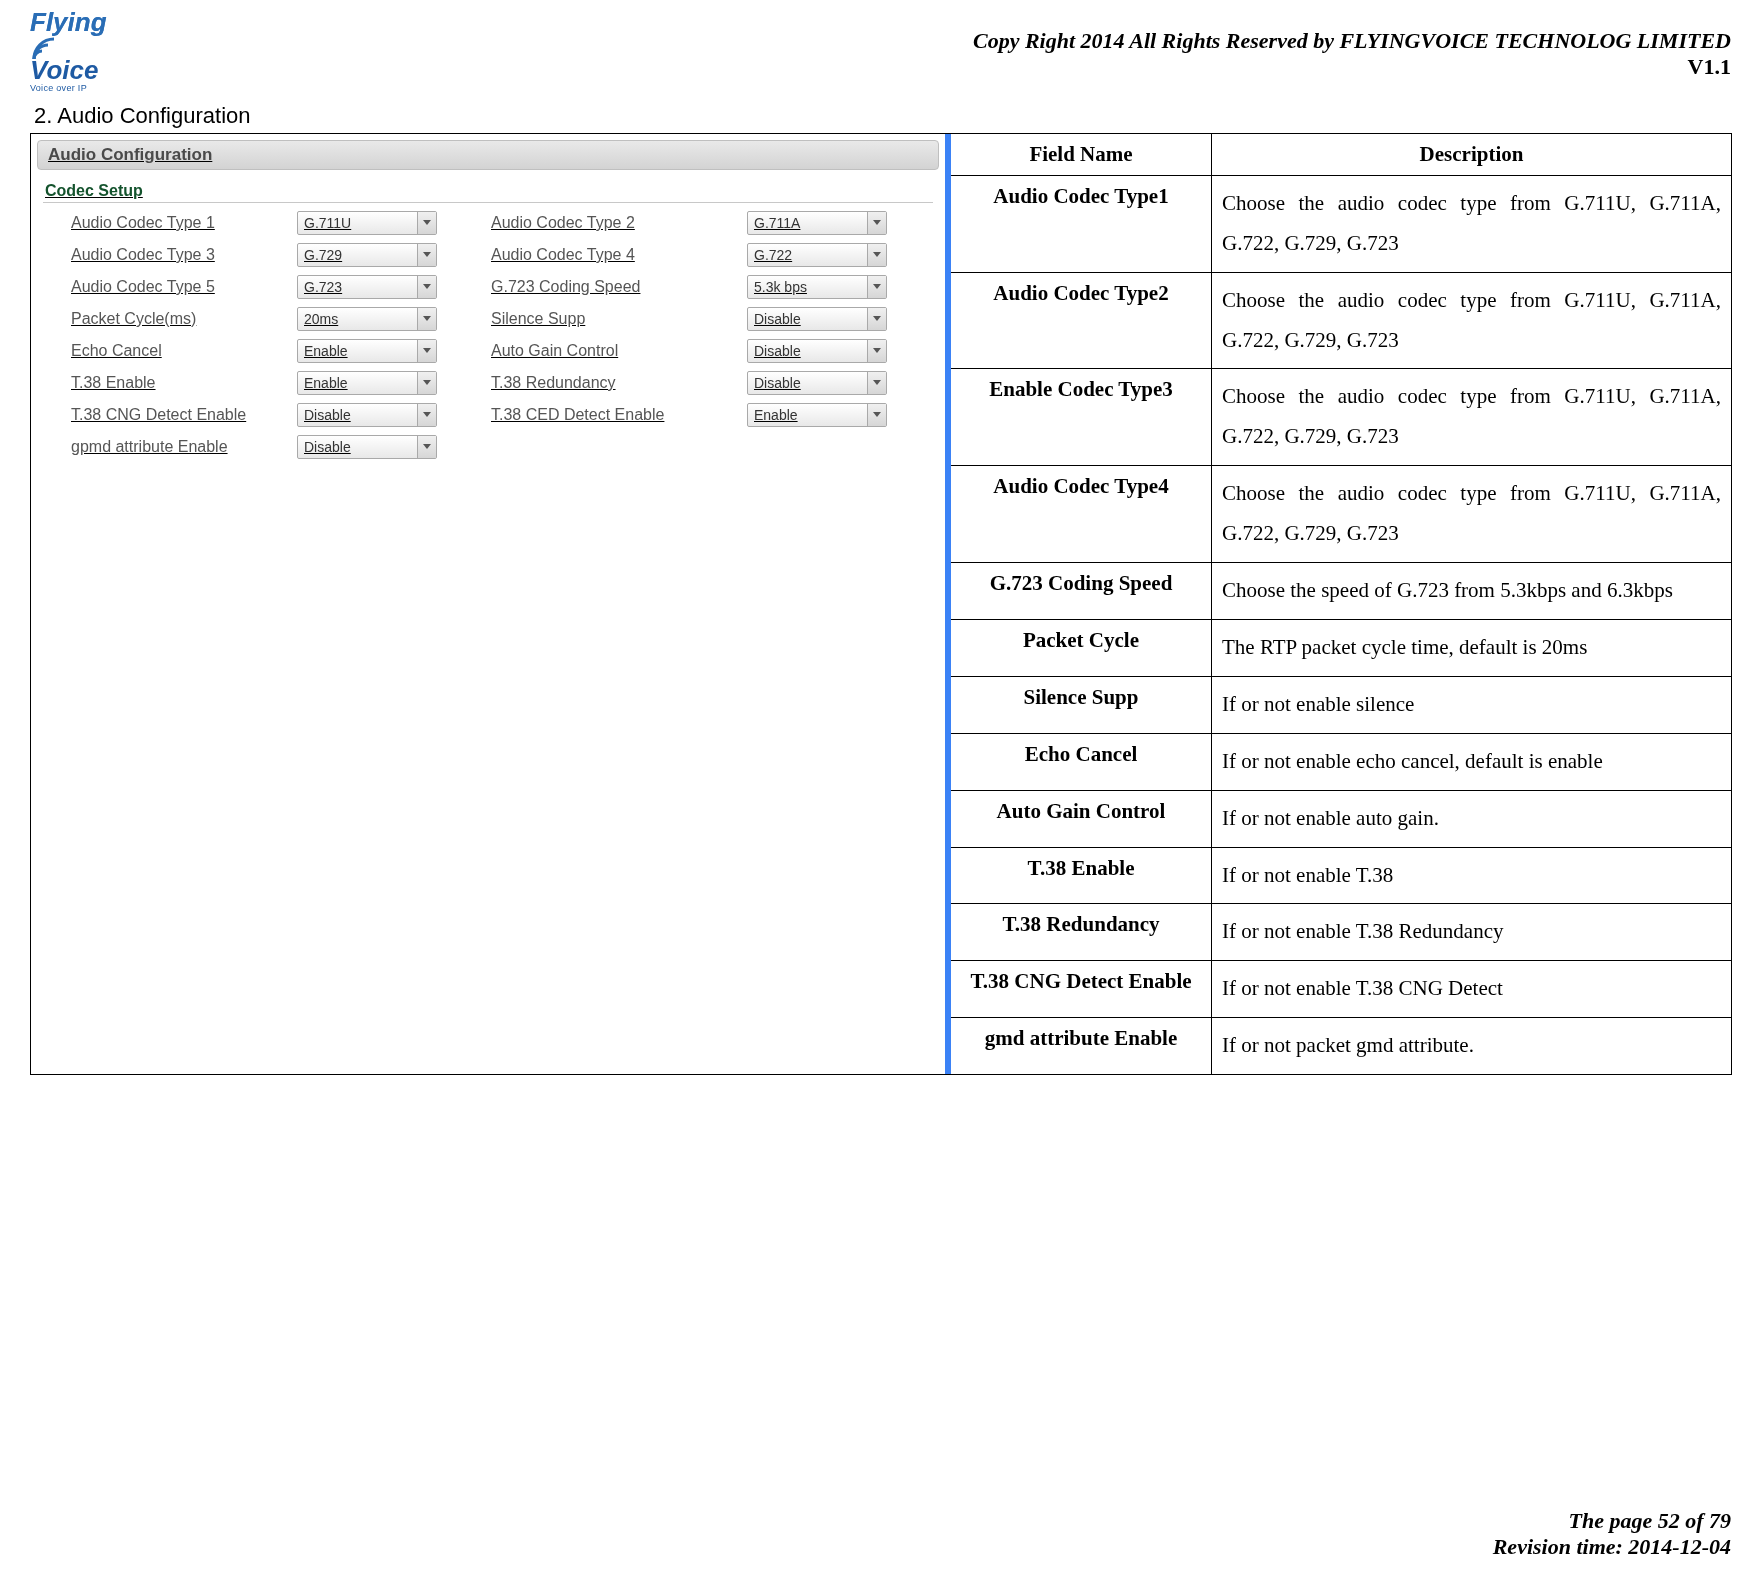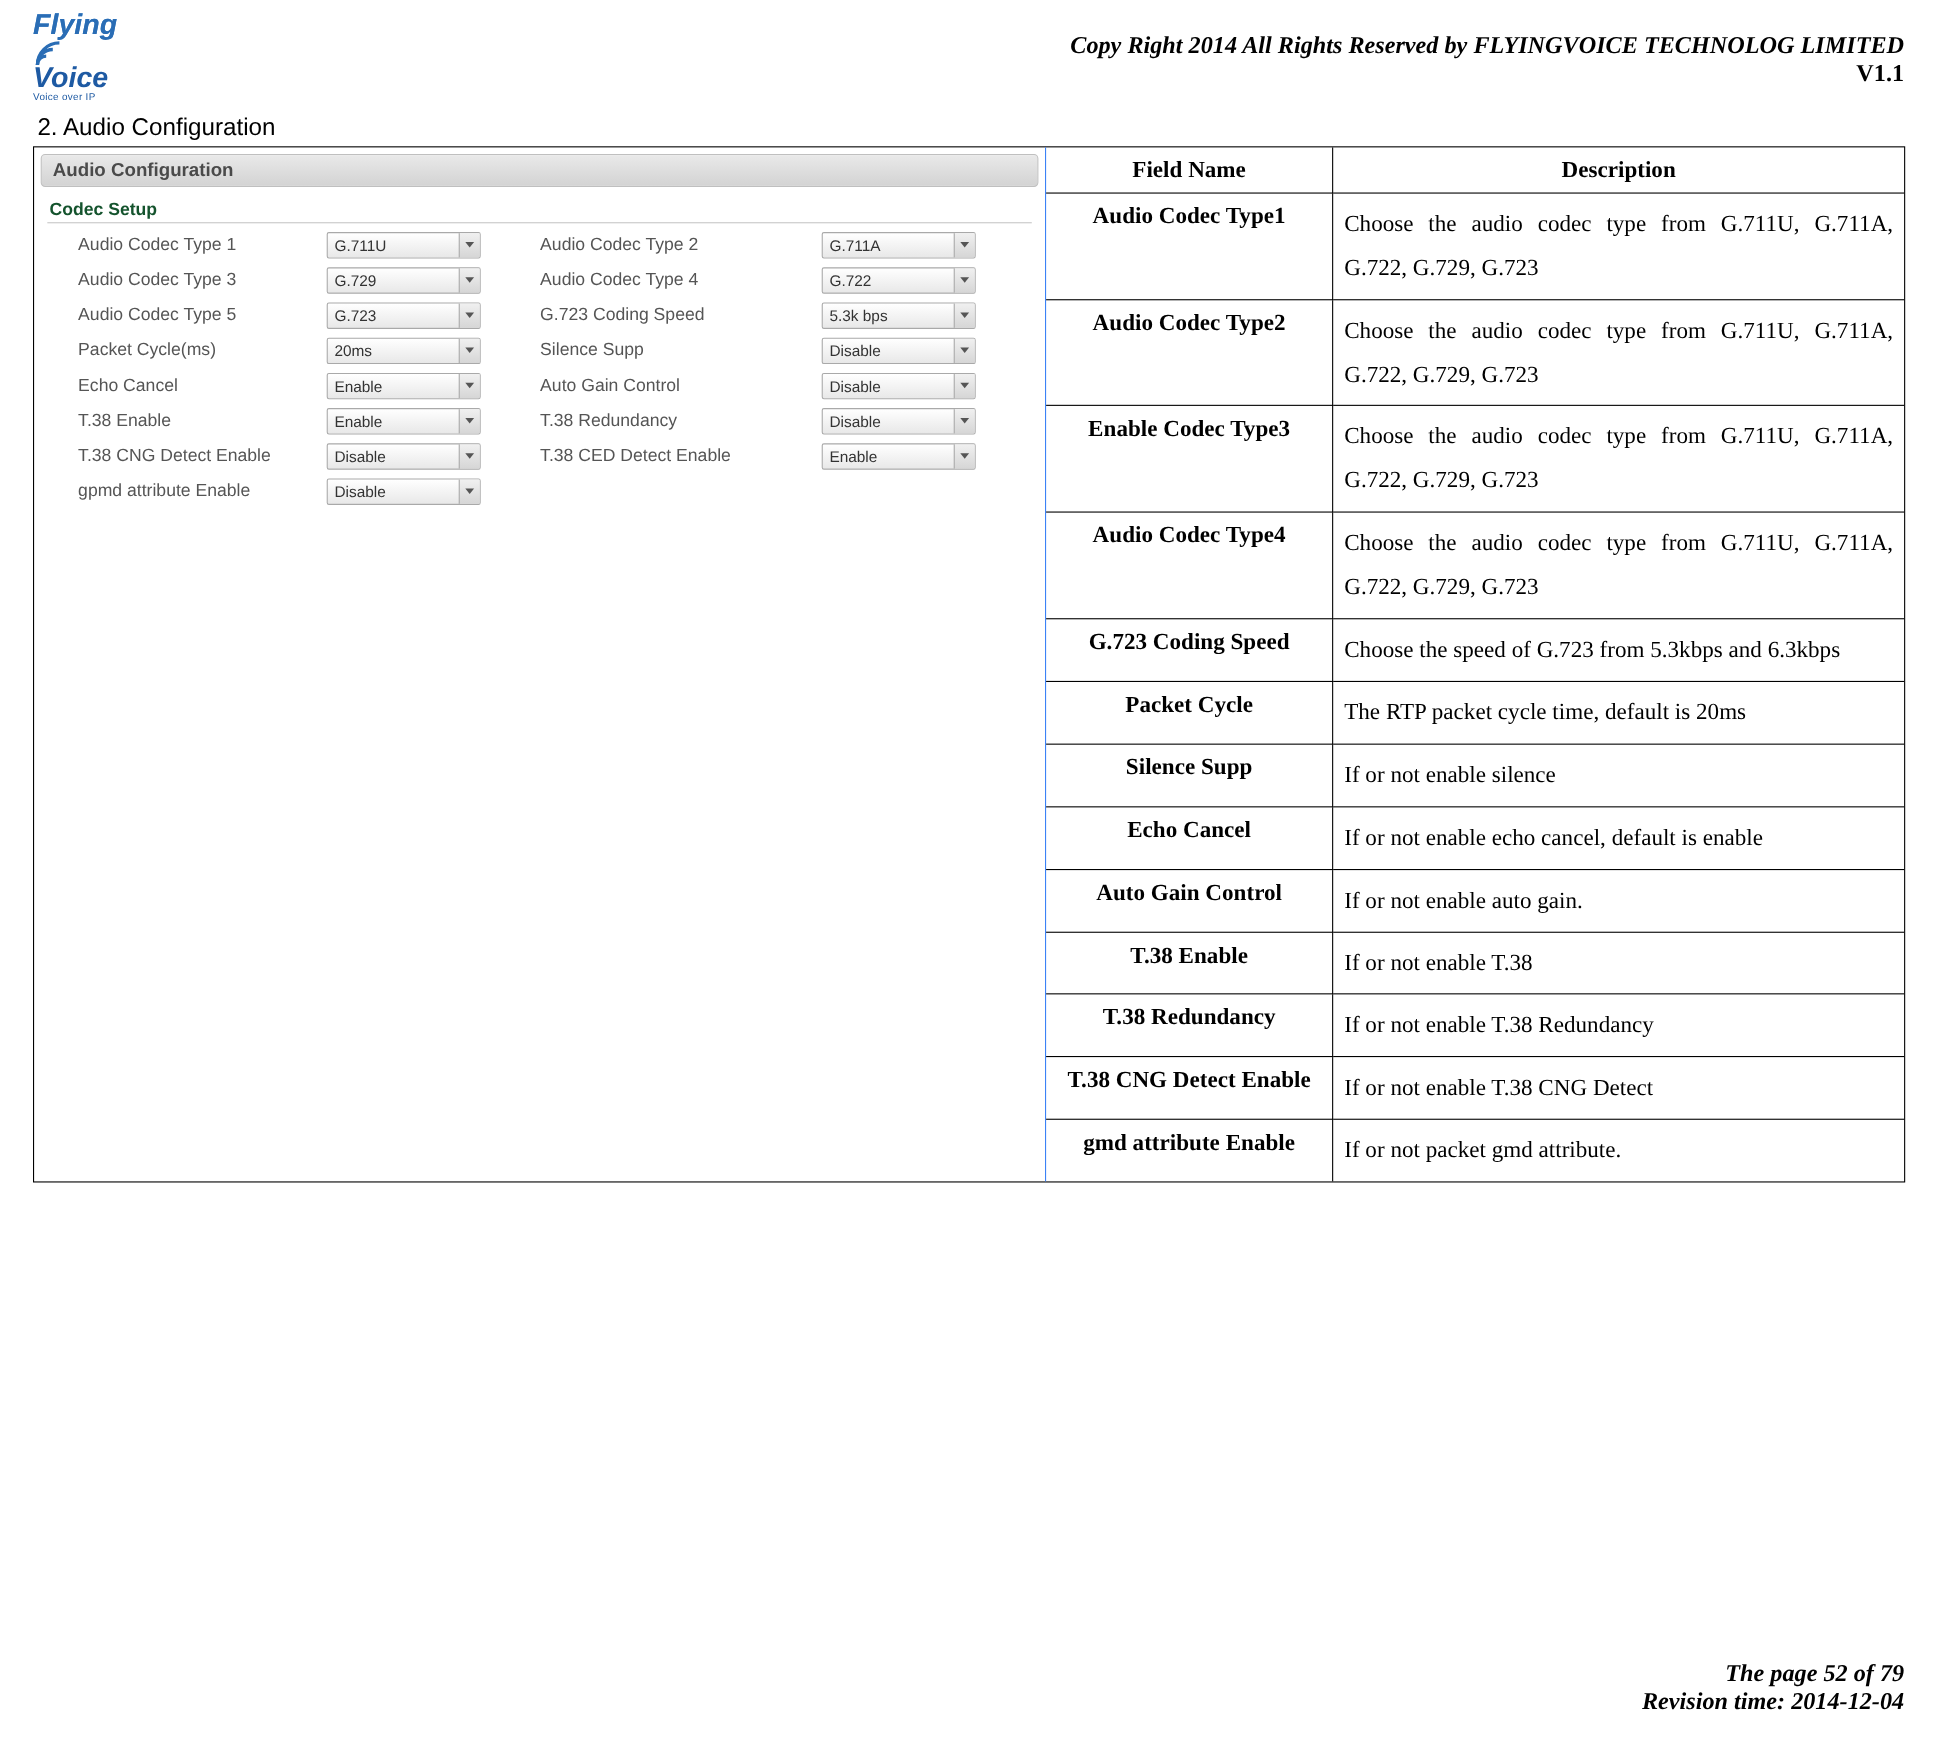--- a/index.html
+++ b/index.html
@@ -72,22 +72,23 @@
   }
   
   .content-row {
     display: flex;
     align-items: stretch;
     border: 1px solid #000;
     width: 1700px;
   }
   .shot-col {
     width: 920px;
-    border-right: 1px solid #3b82f6;
+    border-right: 6px solid #3b82f6;
     box-sizing: border-box;
+    text-decoration: underline;
   }
   .desc-col {
     flex: 1;
   }
   
   .screenshot {
     font-family: Tahoma, Arial, sans-serif;
     font-size: 16px;
     color: #333;
     padding: 6px 6px 10px 6px;

